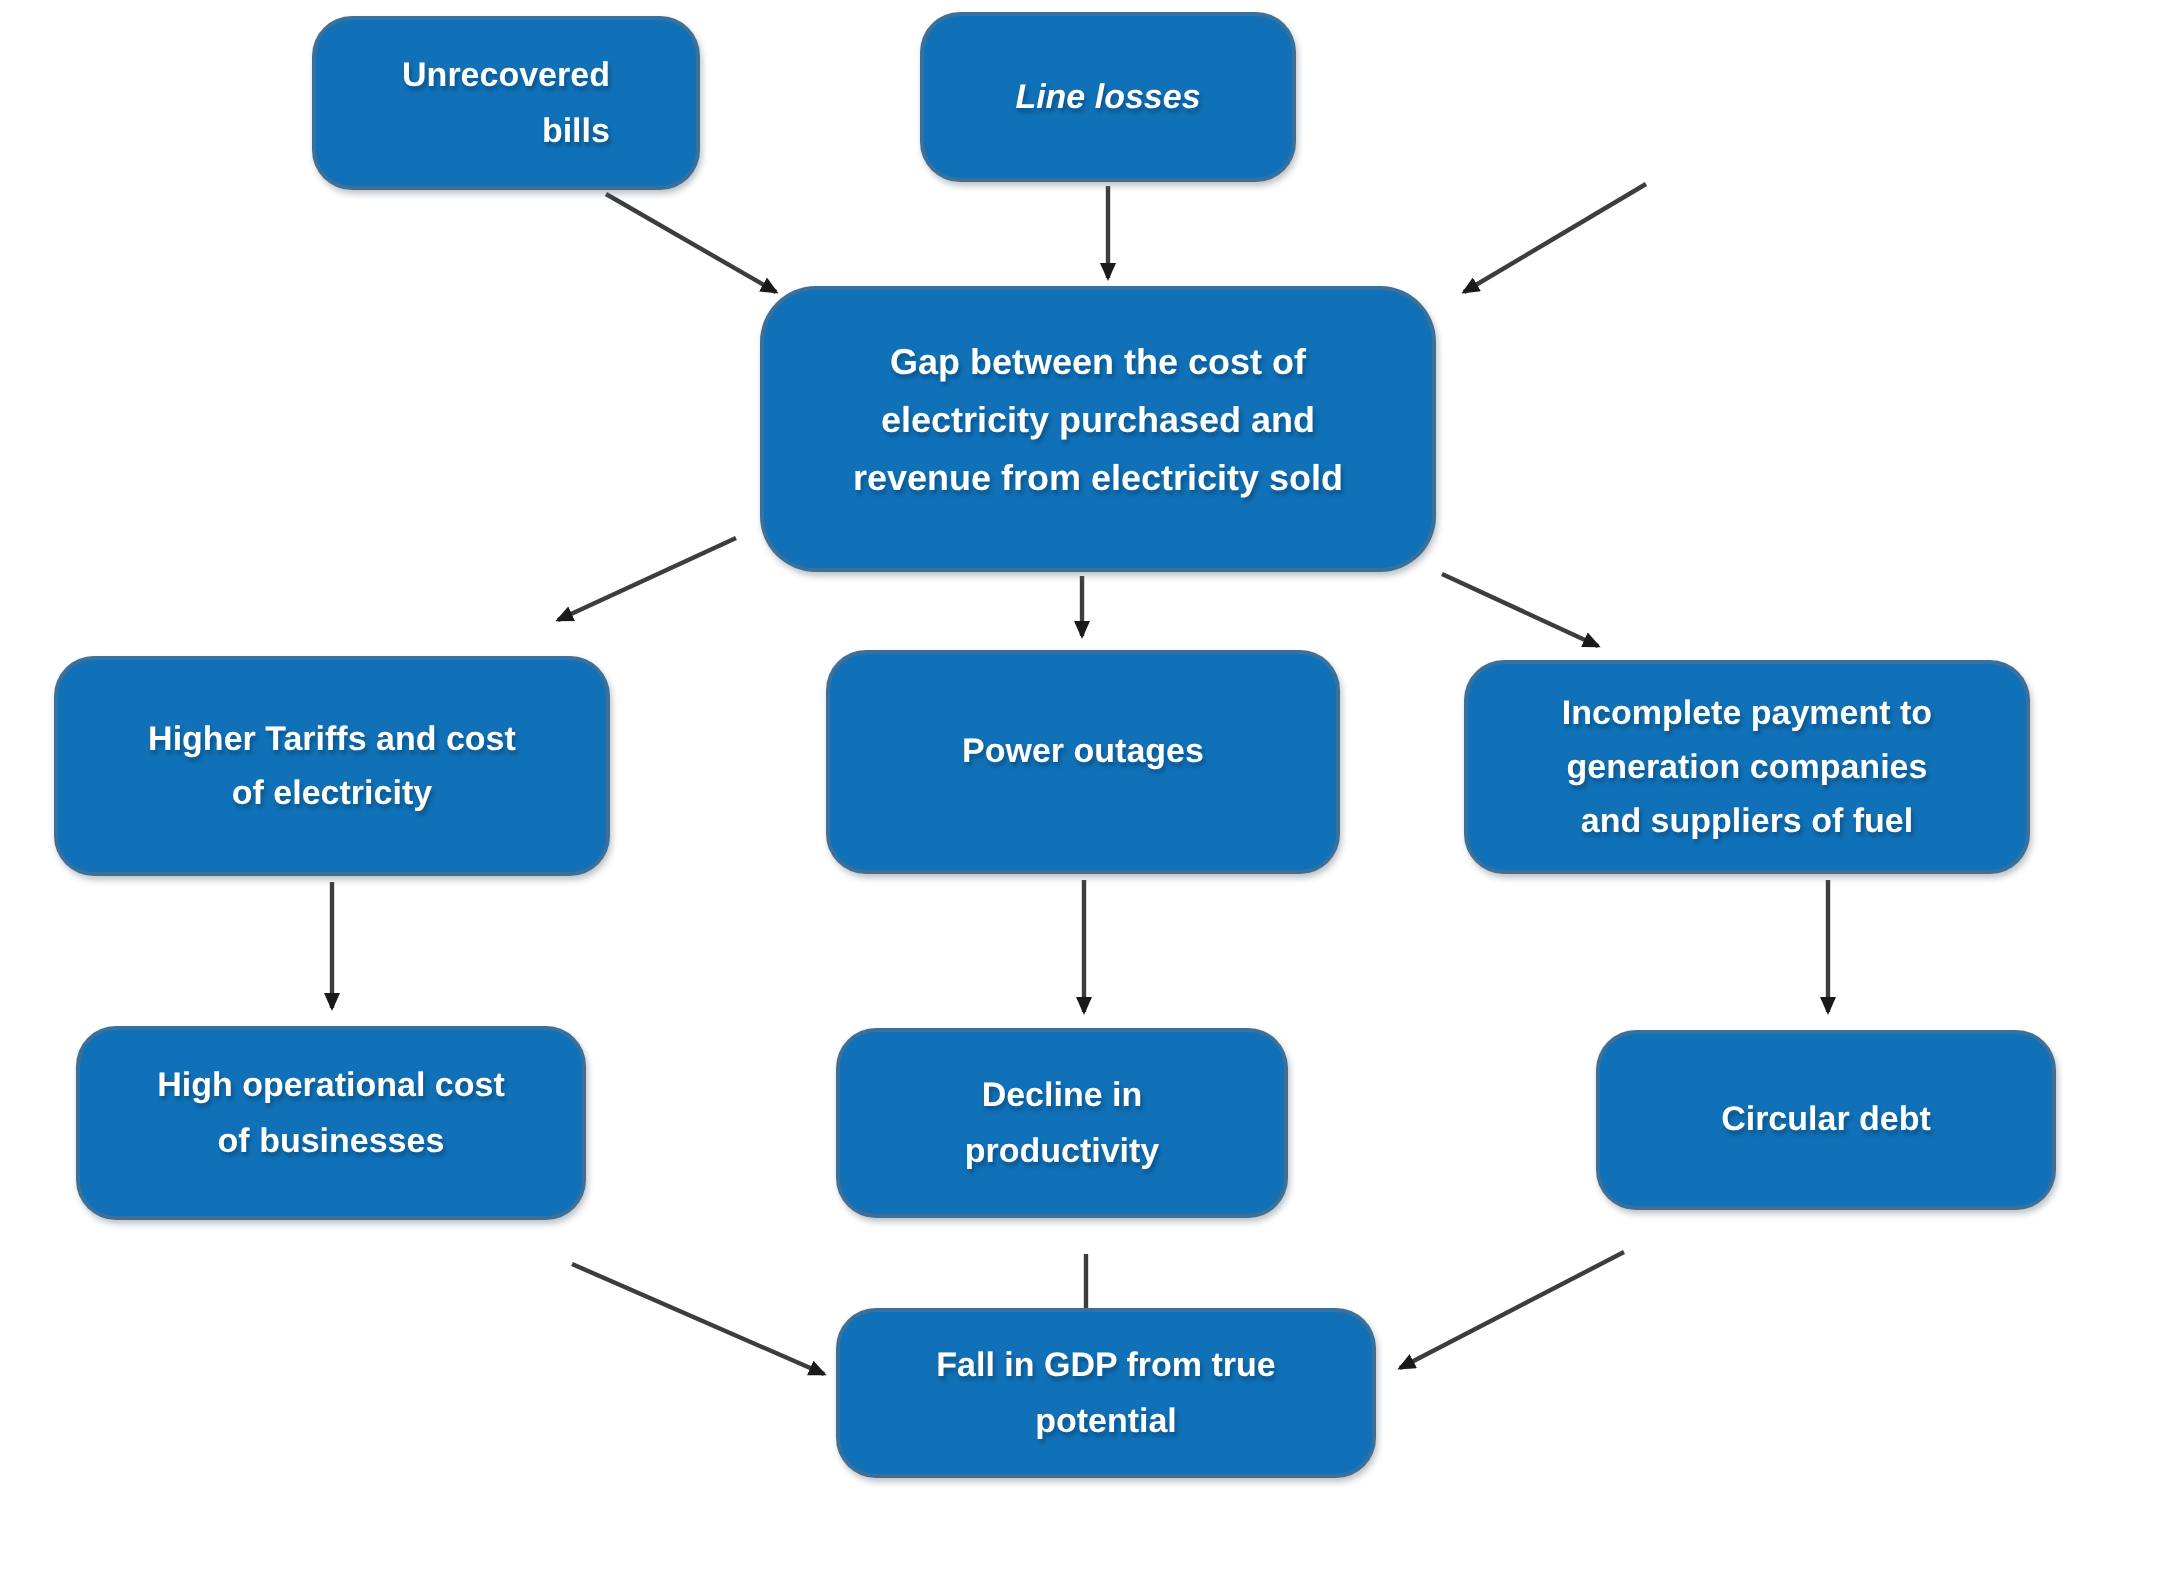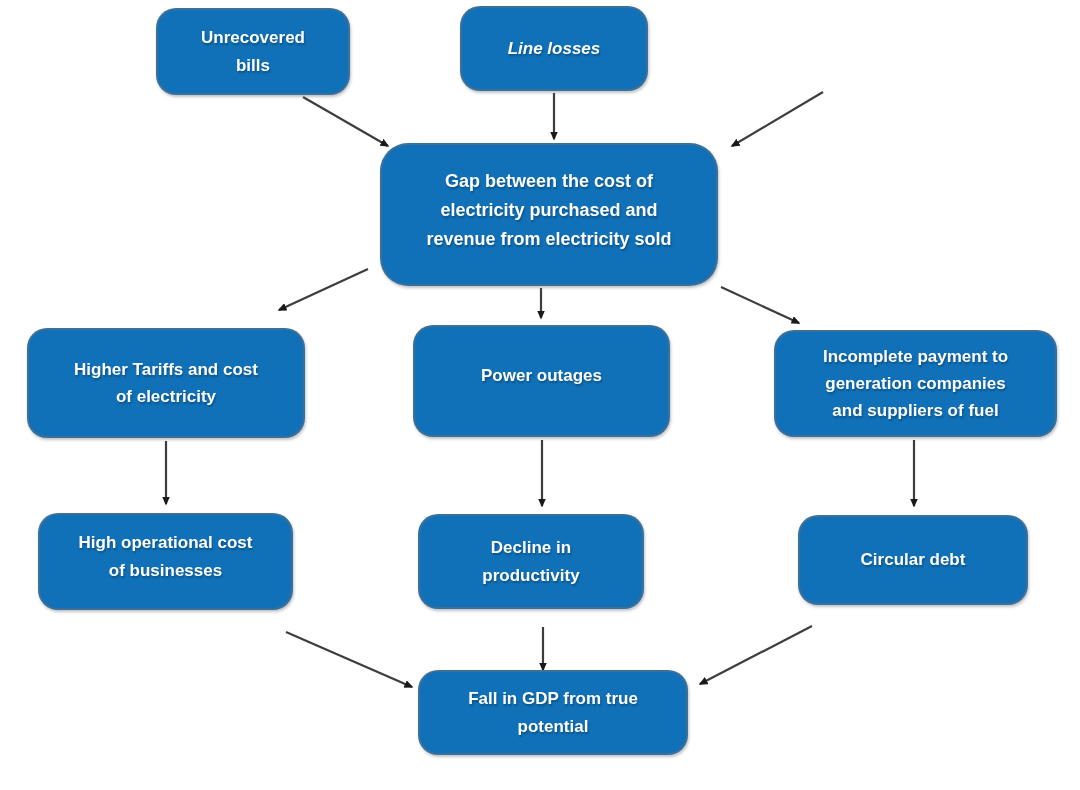--- a/index.html
+++ b/index.html
@@ -31,31 +31,31 @@
     box-shadow:1px 2px 3px rgba(110,120,130,0.45);
     display:flex;align-items:center;justify-content:center;
     text-align:center;
     font-weight:bold;
     font-size:17px;
     line-height:1.6;
     white-space:pre-line;
     text-shadow:1px 2px 2px rgba(0,0,0,0.28);
     padding:6px 10px;
   }
-  .n0{left:156px;top:8px;width:194px;height:87px;}
+  .n0{left:156px;top:8px;width:194px;height:87px;text-align:right;}
   .n1{left:460px;top:6px;width:188px;height:85px;font-style:italic;}
   .n2{left:750px;top:5px;width:190px;height:85px;}
   .n3{left:380px;top:143px;width:338px;height:143px;border-radius:28px;font-size:18px;padding-bottom:14px;}
   .n4{left:27px;top:328px;width:278px;height:110px;padding-bottom:6px;}
   .n5{left:413px;top:325px;width:257px;height:112px;padding-bottom:16px;}
-  .n6{left:774px;top:330px;width:283px;height:107px;}
+  .n6{left:732px;top:330px;width:283px;height:107px;}
   .n7{left:38px;top:513px;width:255px;height:97px;padding-bottom:16px;}
   .n8{left:418px;top:514px;width:226px;height:95px;}
   .n9{left:798px;top:515px;width:230px;height:90px;text-align:center;}
-  .n10{left:418px;top:670px;width:270px;height:85px;text-align:center;}
+  .n10{left:418px;top:654px;width:270px;height:85px;text-align:center;}
 </style>
 </head>
 <body>
 
 <div class="canvas">
 
   <svg class="arrows" width="1080" height="790" viewBox="0 0 1080 790" xmlns="http://www.w3.org/2000/svg">
     <defs>
       <marker id="ah" markerWidth="9" markerHeight="8" refX="7.5" refY="4" orient="auto" markerUnits="userSpaceOnUse">
         <path d="M0,0 L9,4 L0,8 z" fill="#1a1a1a"></path>

